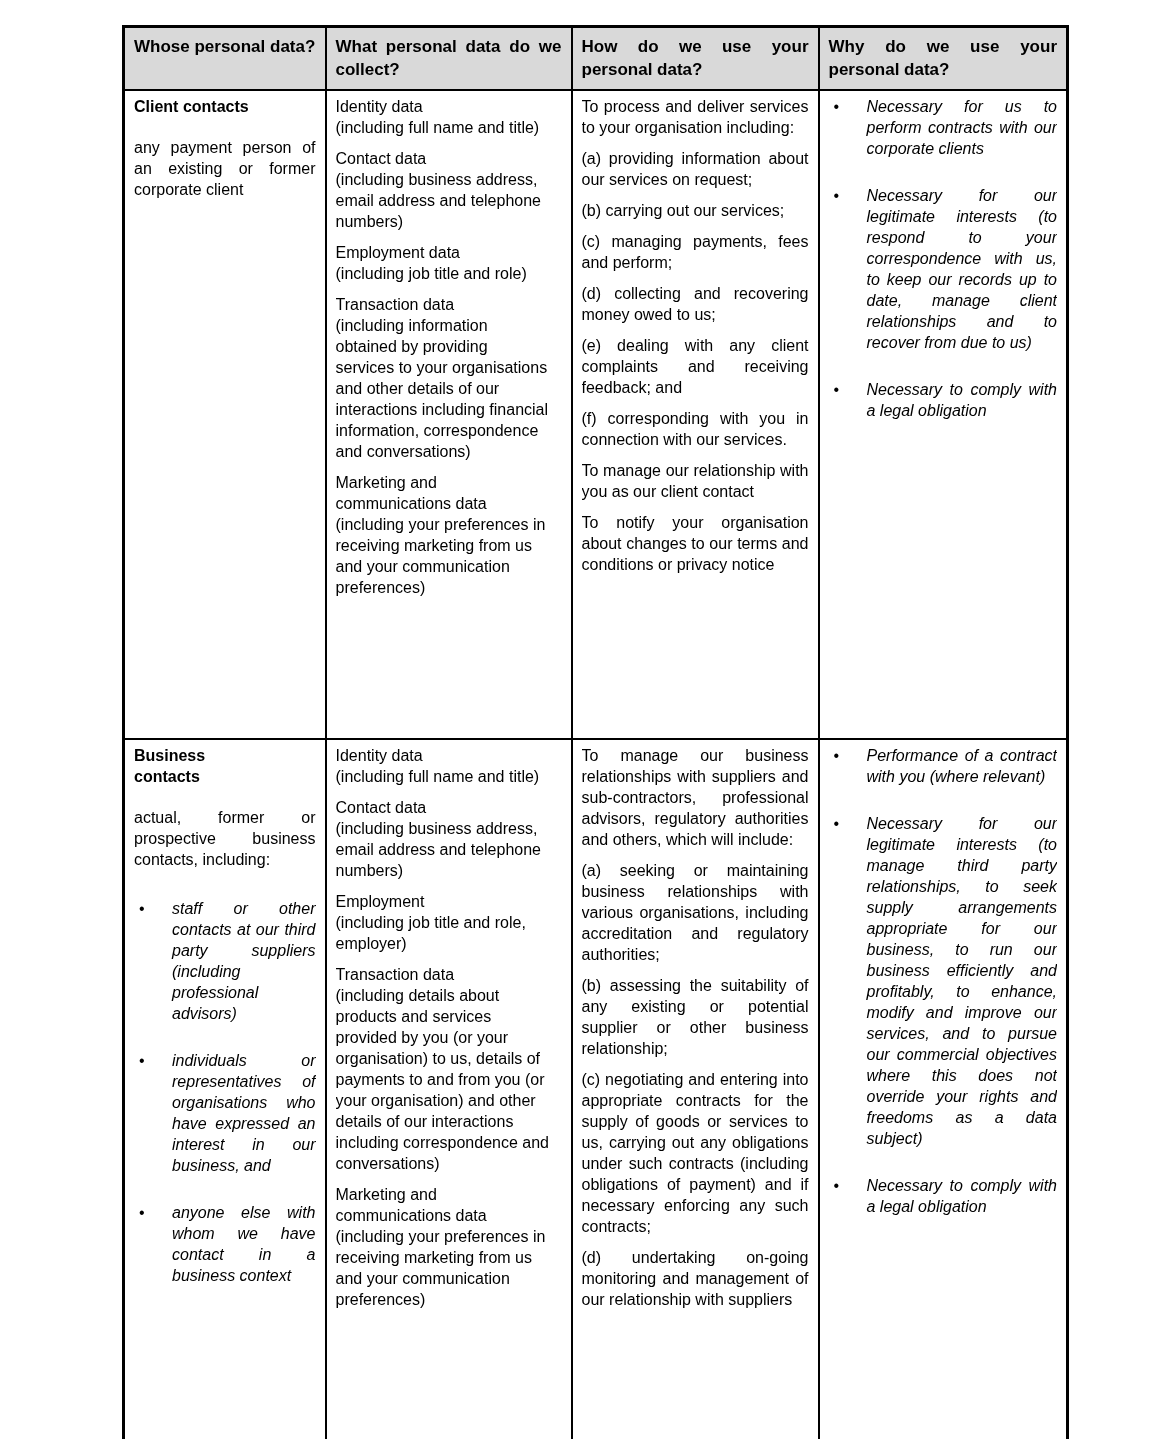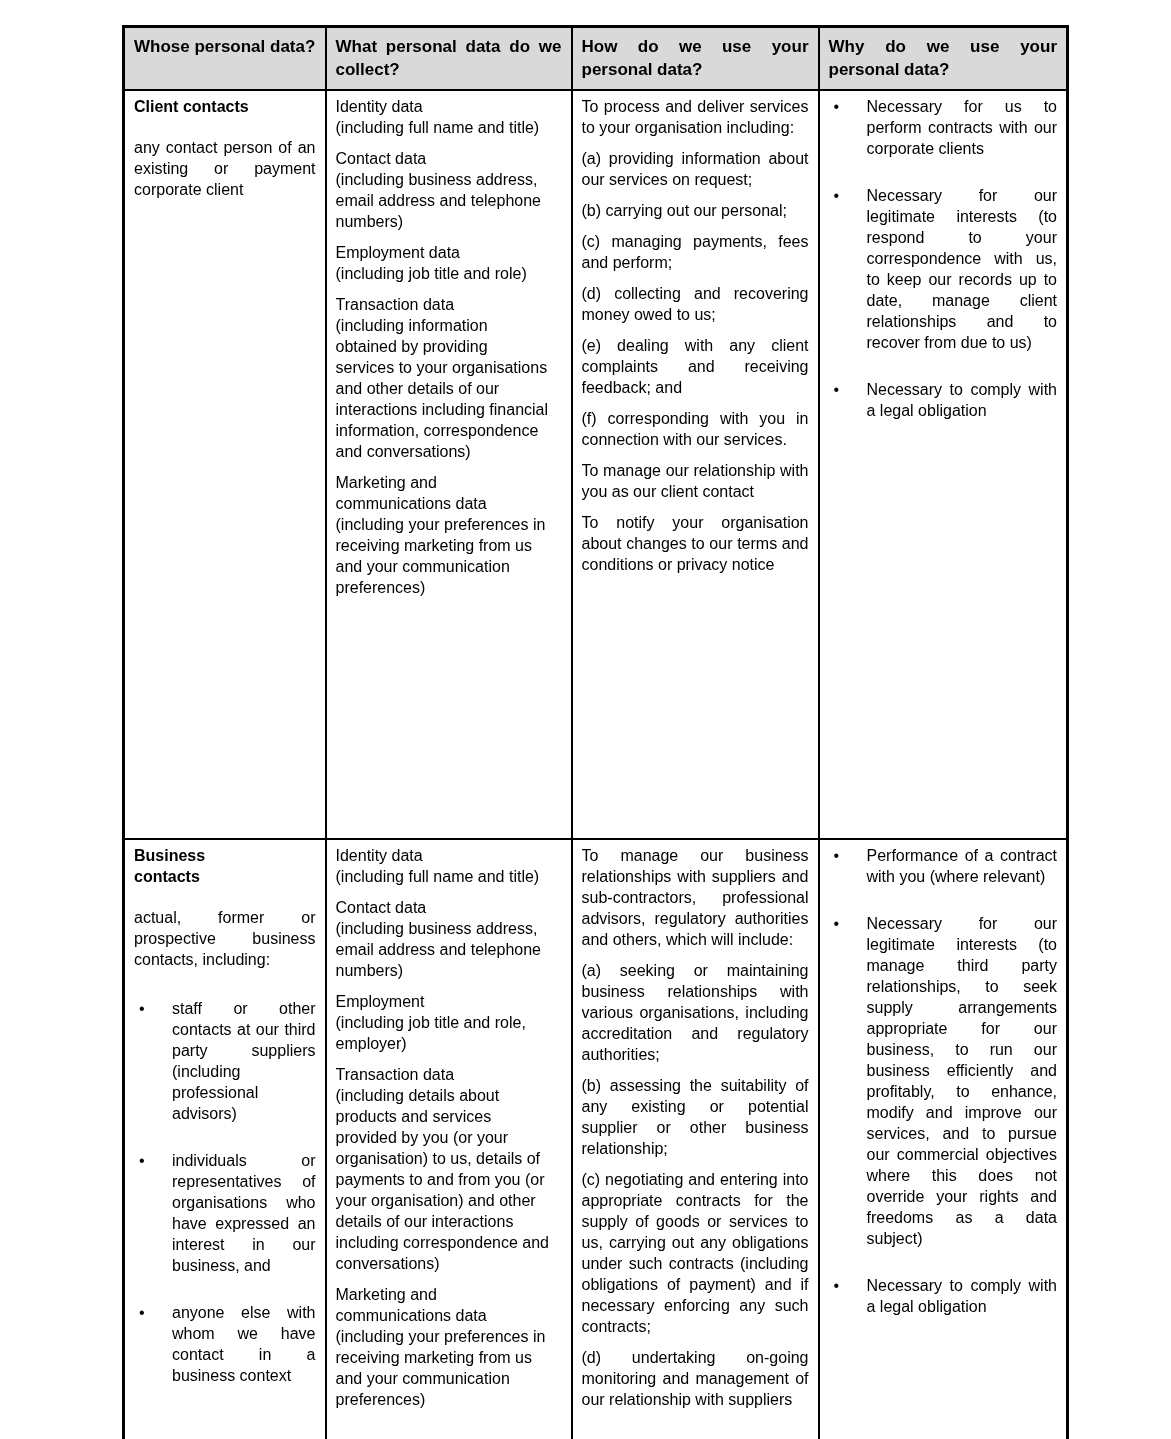--- a/index.html
+++ b/index.html
@@ -41,21 +41,21 @@
   }
   .cell-inner{overflow:hidden;}
   .cell-inner.narrow{margin-right:12px;}
   .para,.cell-title{white-space:pre-line;}
   .cell-title{font-weight:bold;margin-bottom:20px;}
   .para + .para{margin-top:10px;}
   .bullet{display:flex;margin-top:26px;}
   .para + .bullet{margin-top:28px;}
   .cell-inner > :first-child{margin-top:0;}
   .dot{flex:none;width:33px;padding-left:5px;}
-  .btext{flex:1;min-width:0;}
+  .btext{flex:1;min-width:0;font-style:italic;}
   .justify .para,.justify .btext,.justify .cell-title{text-align:justify;}
 </style>
 </head>
 <body>
 
 <table class="data-table">
   <colgroup>
     <col class="c0">
       <col class="c1">
       <col class="c2">
@@ -63,46 +63,46 @@
   </colgroup>
   <thead>
     <tr>
       <th>Whose personal data?</th>
       <th>What personal data do we collect?</th>
       <th>How do we use your personal data?</th>
       <th>Why do we use your personal data?</th>
     </tr>
   </thead>
   <tbody>
-      <tr style="height: 749px;">
+      <tr style="height: 649px;">
         <td>
           <div class="cell-inner justify" style="max-height: 638px;">
             <div class="cell-title">Client contacts</div>
-            <div class="para">any contact person of an existing or payment corporate client</div>
+            <div class="para">any payment person of an existing or former corporate client</div>
           </div>
         </td>
         <td>
           <div class="cell-inner narrow" style="max-height: 638px;">
             <div class="para">Identity data
 (including full name and title)</div>
             <div class="para">Contact data
 (including business address, email address and telephone numbers)</div>
             <div class="para">Employment data
 (including job title and role)</div>
             <div class="para">Transaction data
 (including information obtained by providing services to your organisations and other details of our interactions including financial information, correspondence and conversations)</div>
             <div class="para">Marketing and communications data
 (including your preferences in receiving marketing from us and your communication preferences)</div>
           </div>
         </td>
         <td>
           <div class="cell-inner justify" style="max-height: 638px;">
             <div class="para">To process and deliver services to your organisation including:</div>
             <div class="para">(a) providing information about our services on request;</div>
-            <div class="para">(b) carrying out our personal;</div>
+            <div class="para">(b) carrying out our services;</div>
             <div class="para">(c) managing payments, fees and perform;</div>
             <div class="para">(d) collecting and recovering money owed to us;</div>
             <div class="para">(e) dealing with any client complaints and receiving feedback; and</div>
             <div class="para">(f) corresponding with you in connection with our services.</div>
             <div class="para">To manage our relationship with you as our client contact</div>
             <div class="para">To notify your organisation about changes to our terms and conditions or privacy notice</div>
           </div>
         </td>
         <td>
           <div class="cell-inner justify" style="max-height: 638px;">

